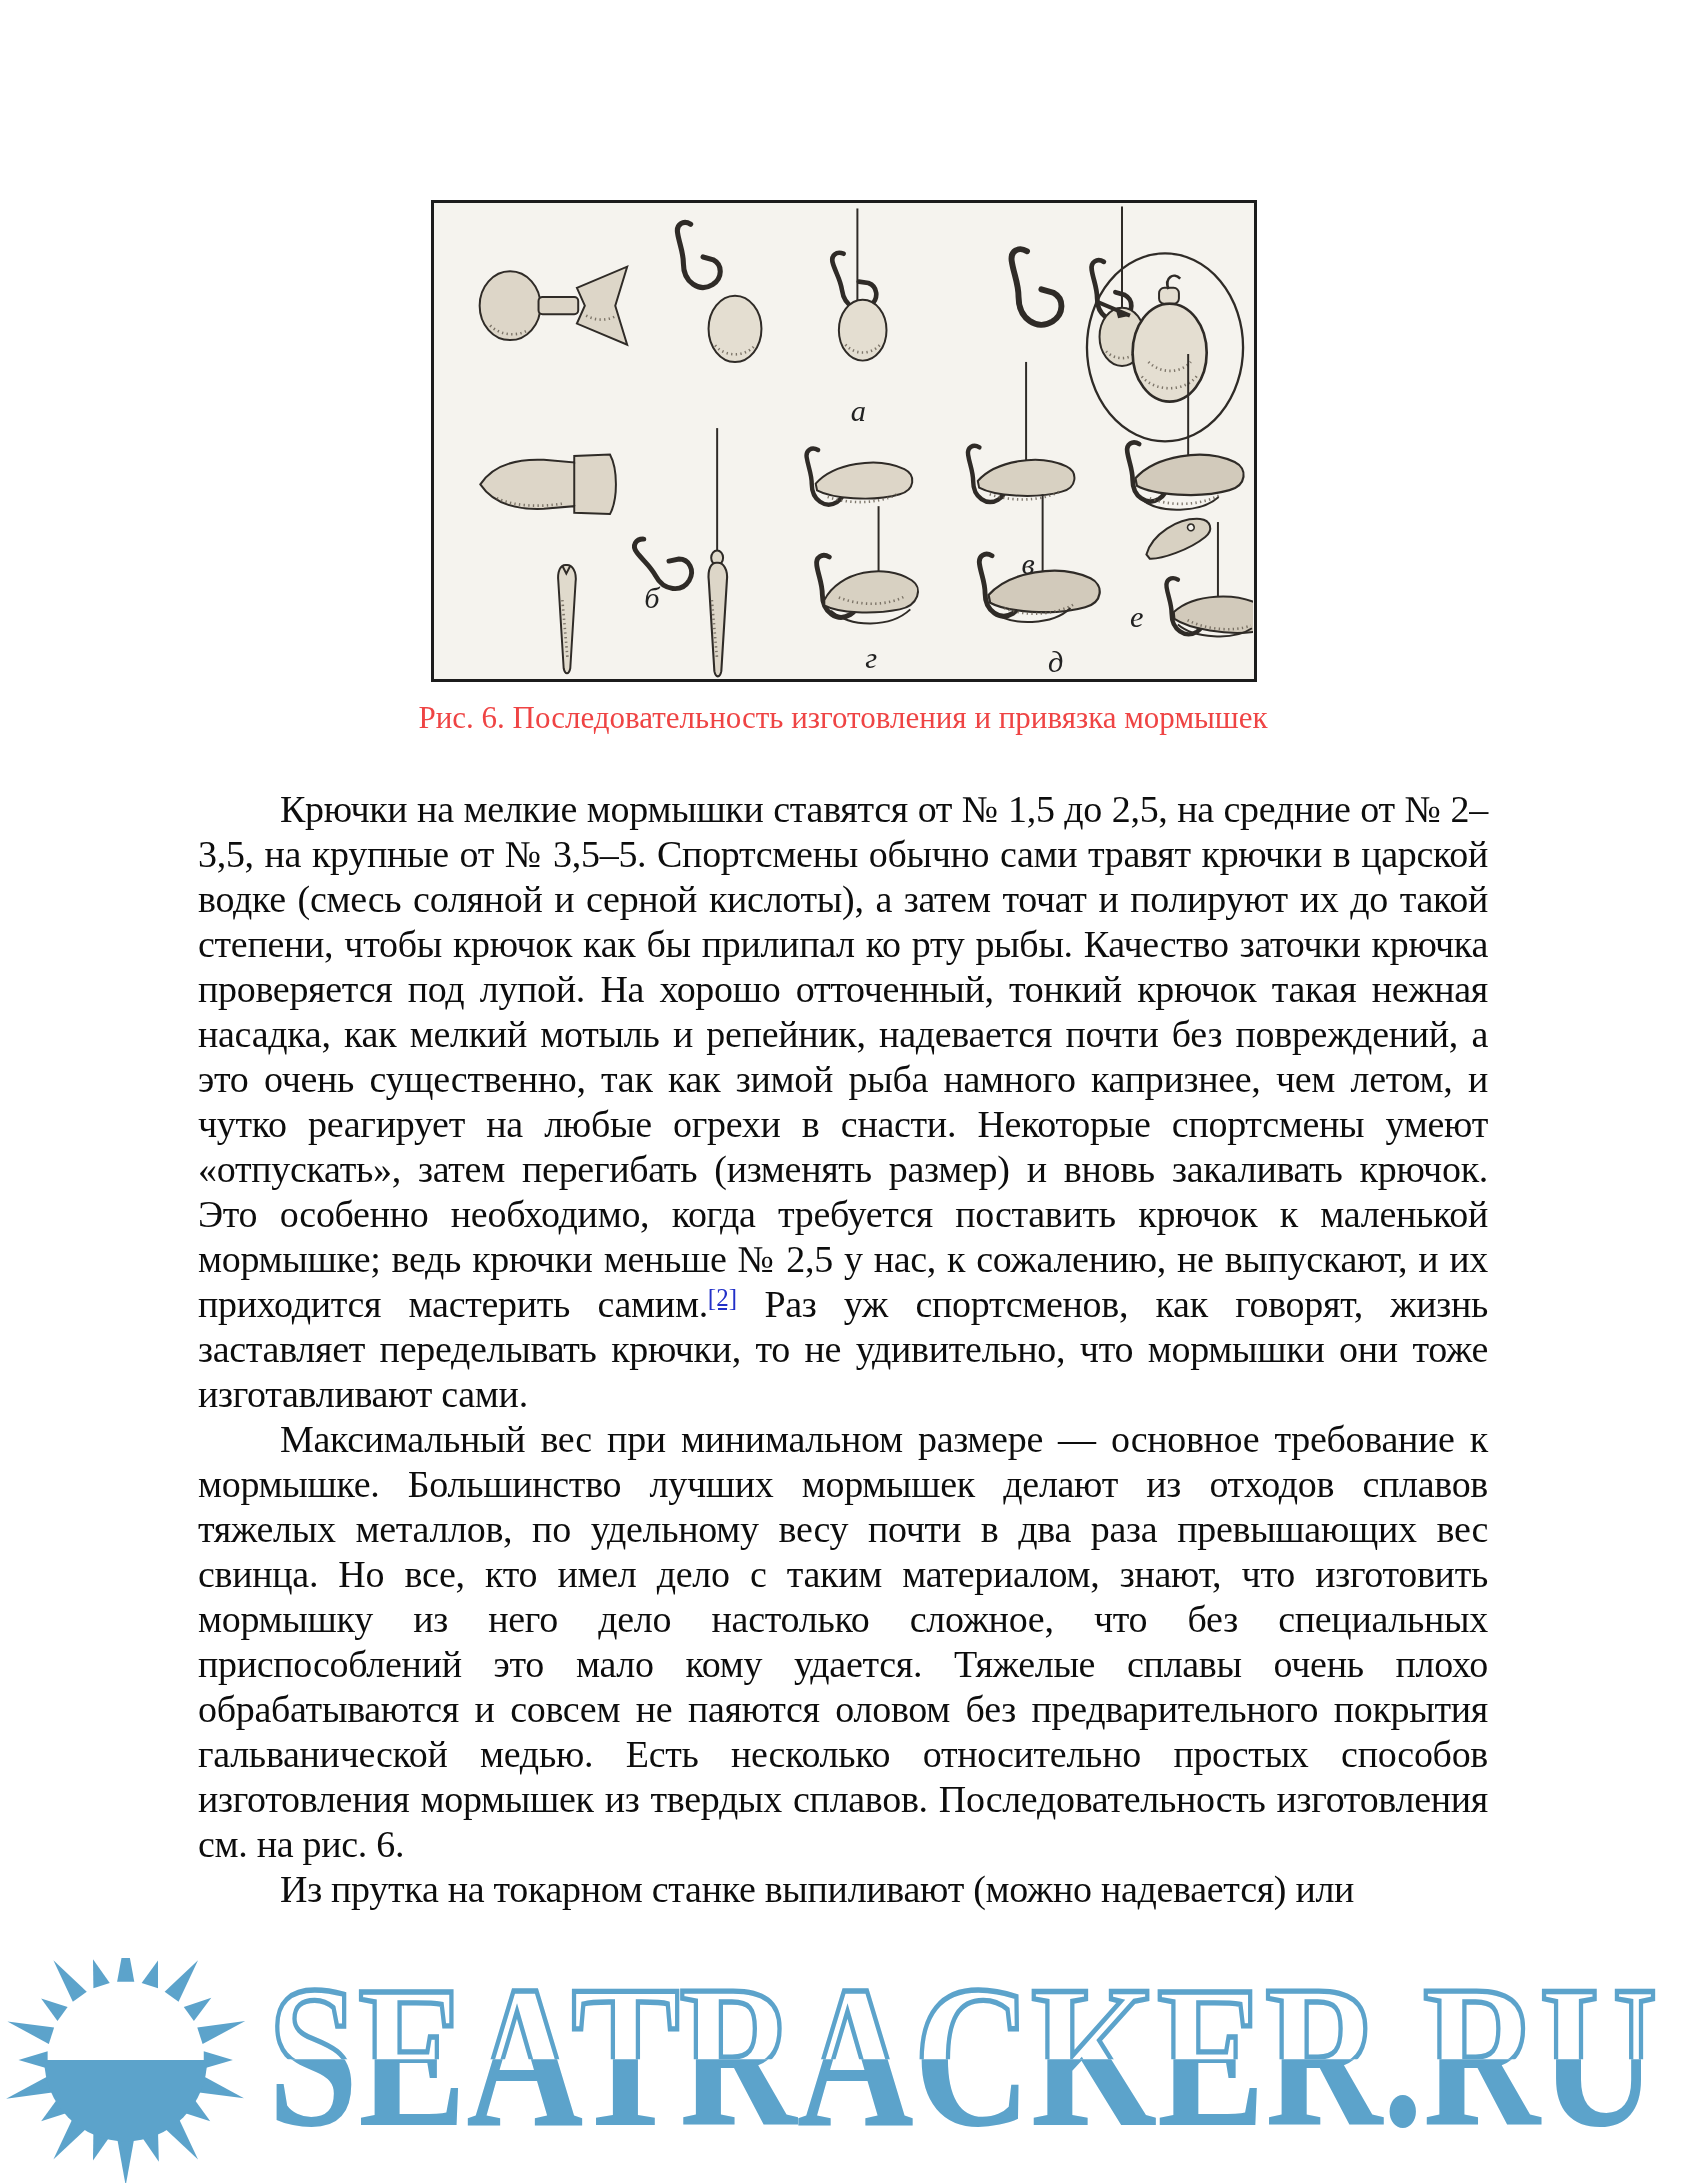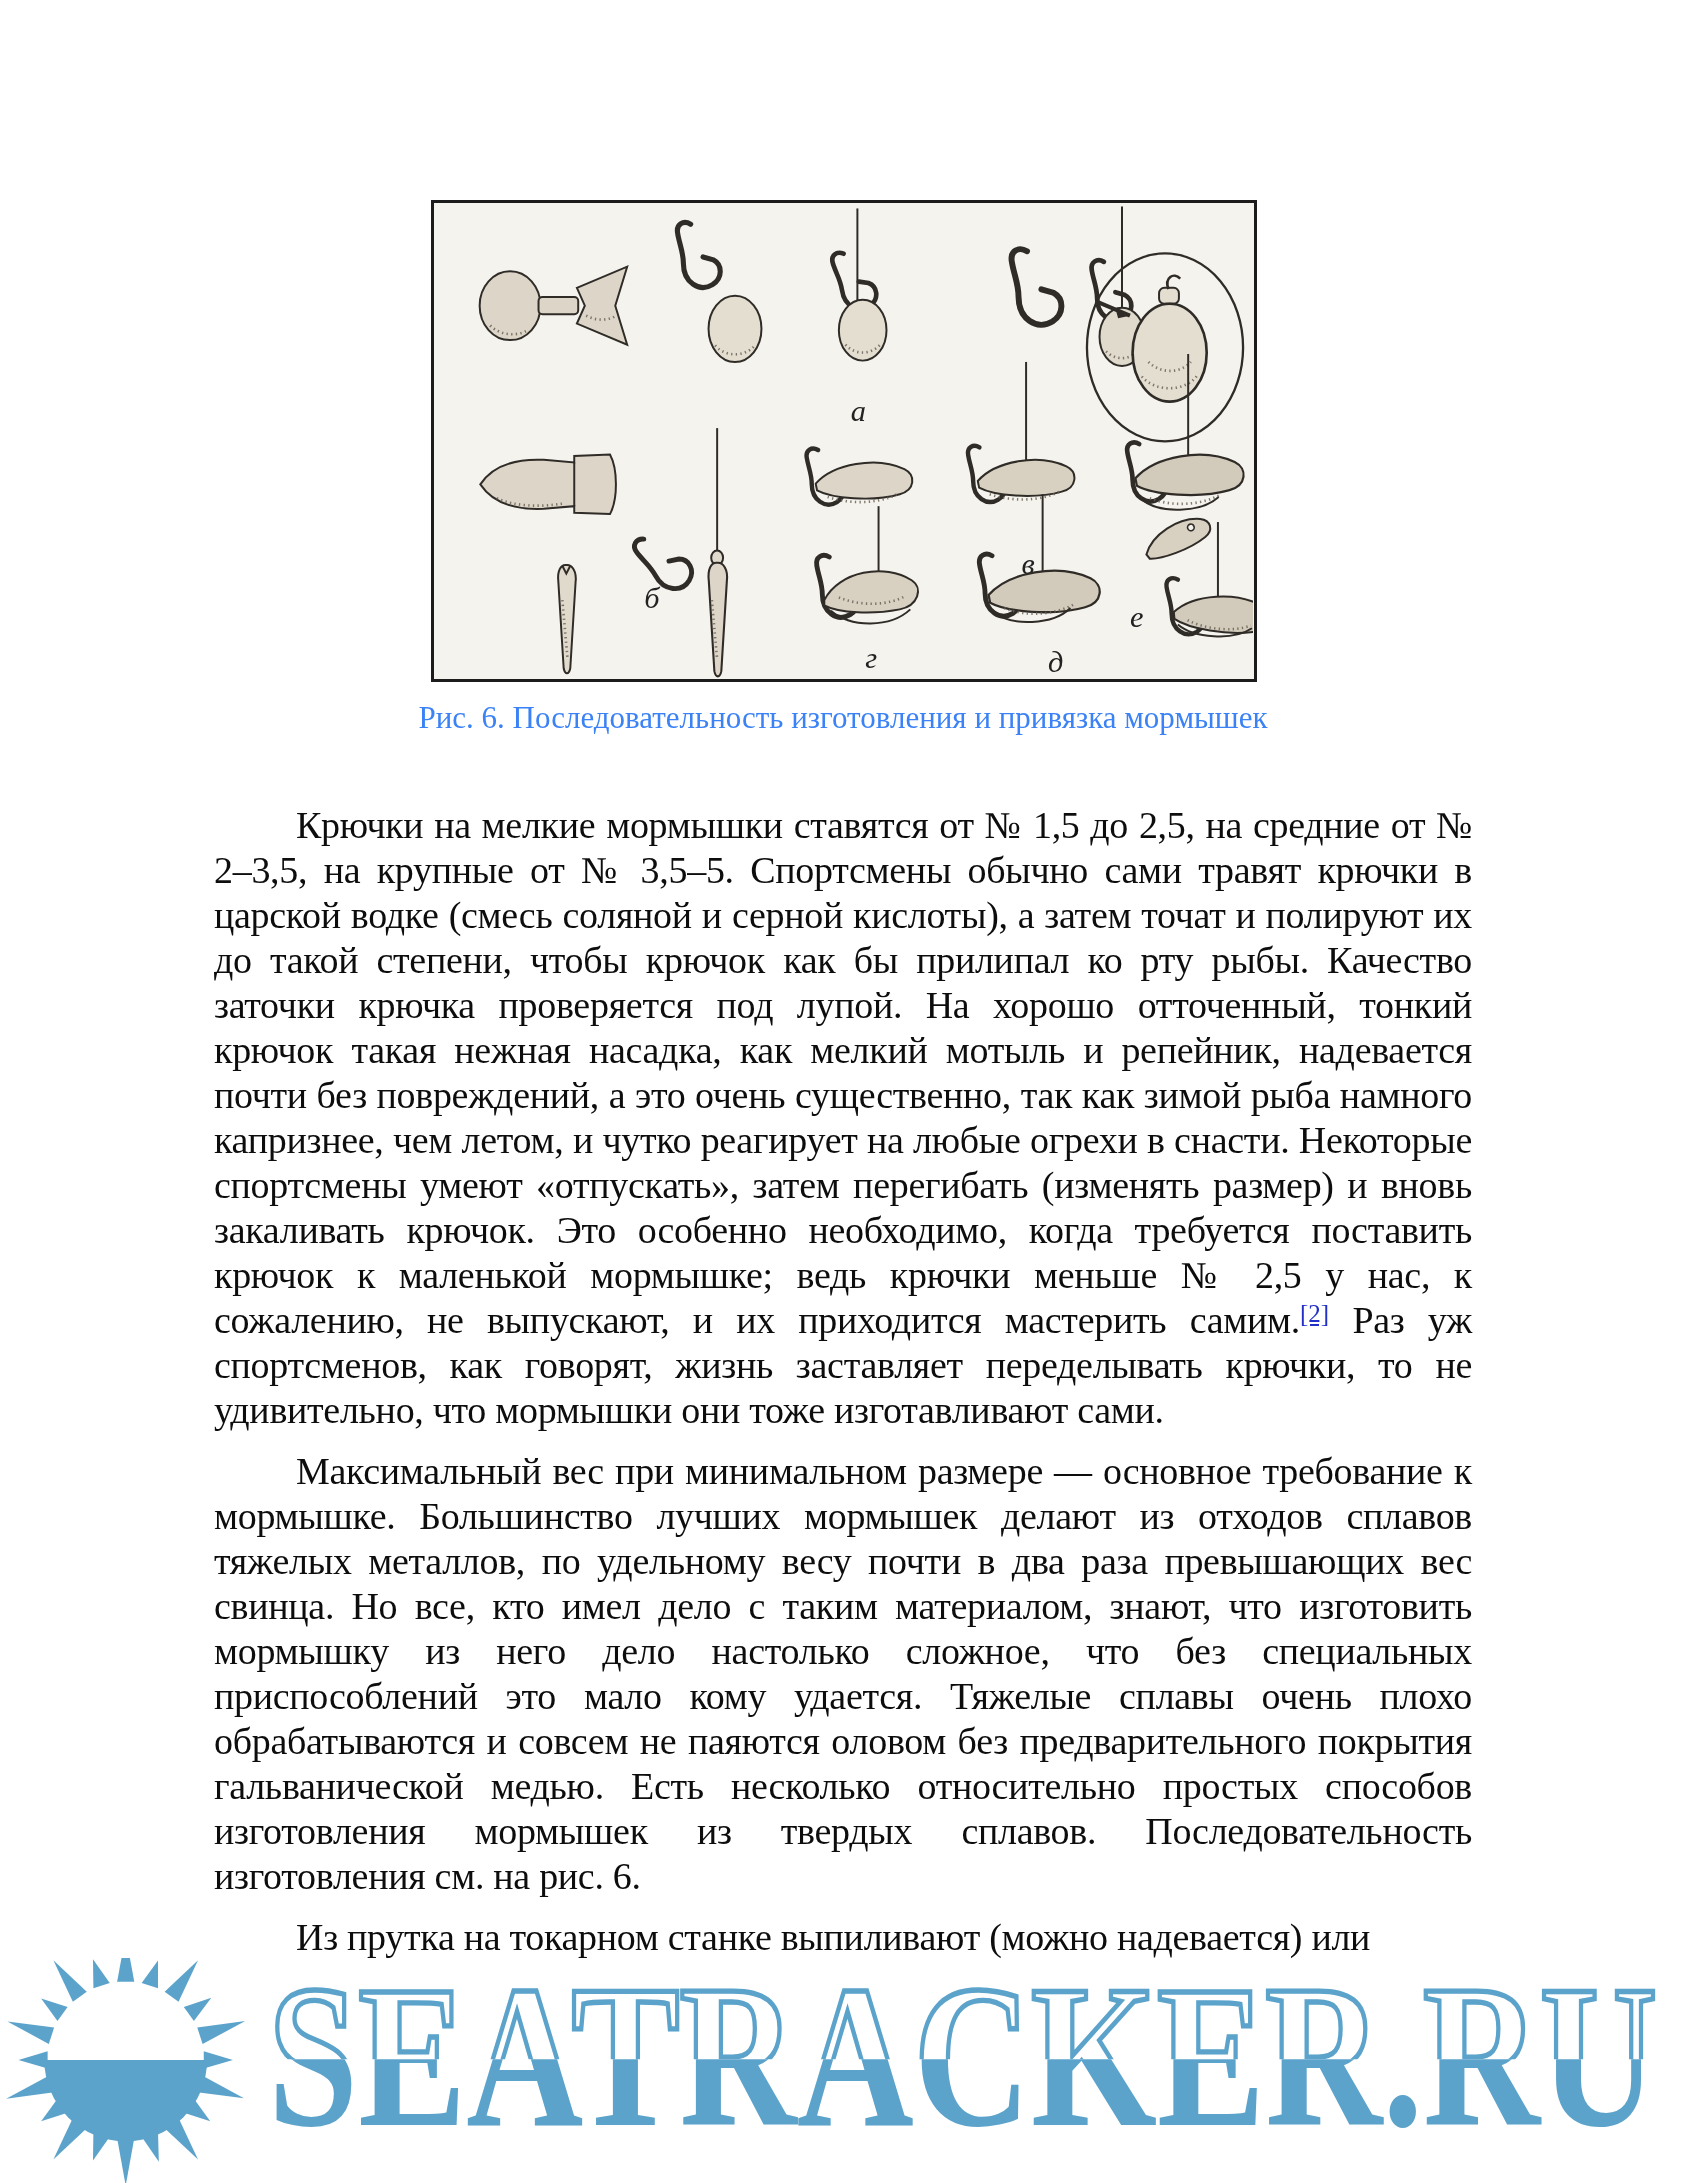--- a/index.html
+++ b/index.html
@@ -9,31 +9,31 @@
   
   .figure-box{
     position:absolute;left:431px;top:200px;width:826px;height:482px;
     box-sizing:border-box;border:3.3px solid #1c1c1c;background:#f5f3ee;
   }
   .figure-box svg{display:block;}
 
   
   .caption{
     position:absolute;left:198px;top:699px;width:1290px;
-    font-size:31px;line-height:38px;text-align:center;color:#3b82f6;
+    font-size:31px;line-height:38px;text-align:center;color:#ef4444;
     white-space:nowrap;
   }
 
   
   .bodytext{
     position:absolute;left:198px;top:787px;width:1290px;
     font-size:38px;line-height:45px;text-align:justify;color:#0d0d0d;
     letter-spacing:-0.3px;
   }
-  .bodytext p{margin:16px;padding:0;text-indent:82px;}
+  .bodytext p{margin:0;padding:0;text-indent:82px;}
   .fn{
     font-size:25px;line-height:0;letter-spacing:0;
     text-decoration:underline;cursor:pointer;
     position:relative;top:-0.45em;vertical-align:baseline;
   }
 
   
   .watermark{position:absolute;left:0;top:1958px;width:1424px;height:225px;}
   .watermark svg{display:block;}
 

